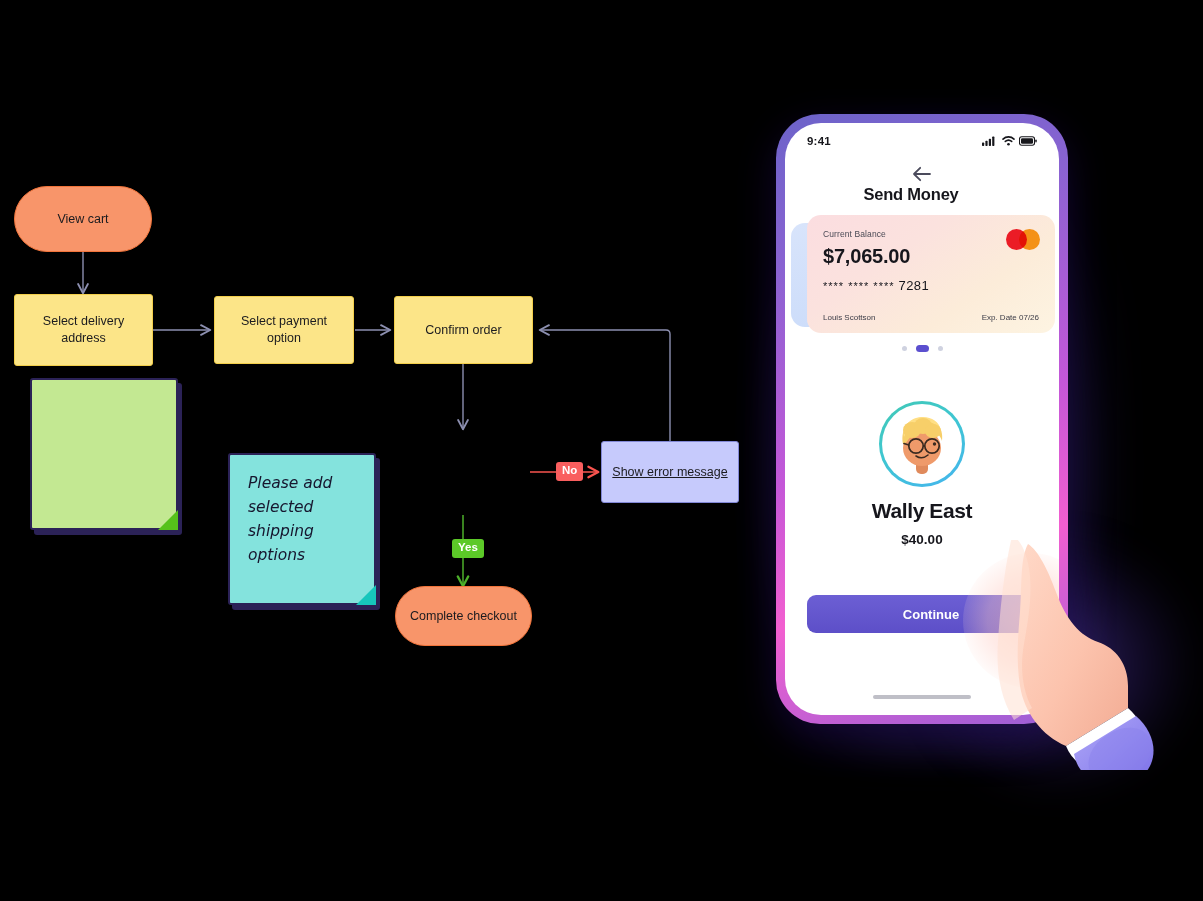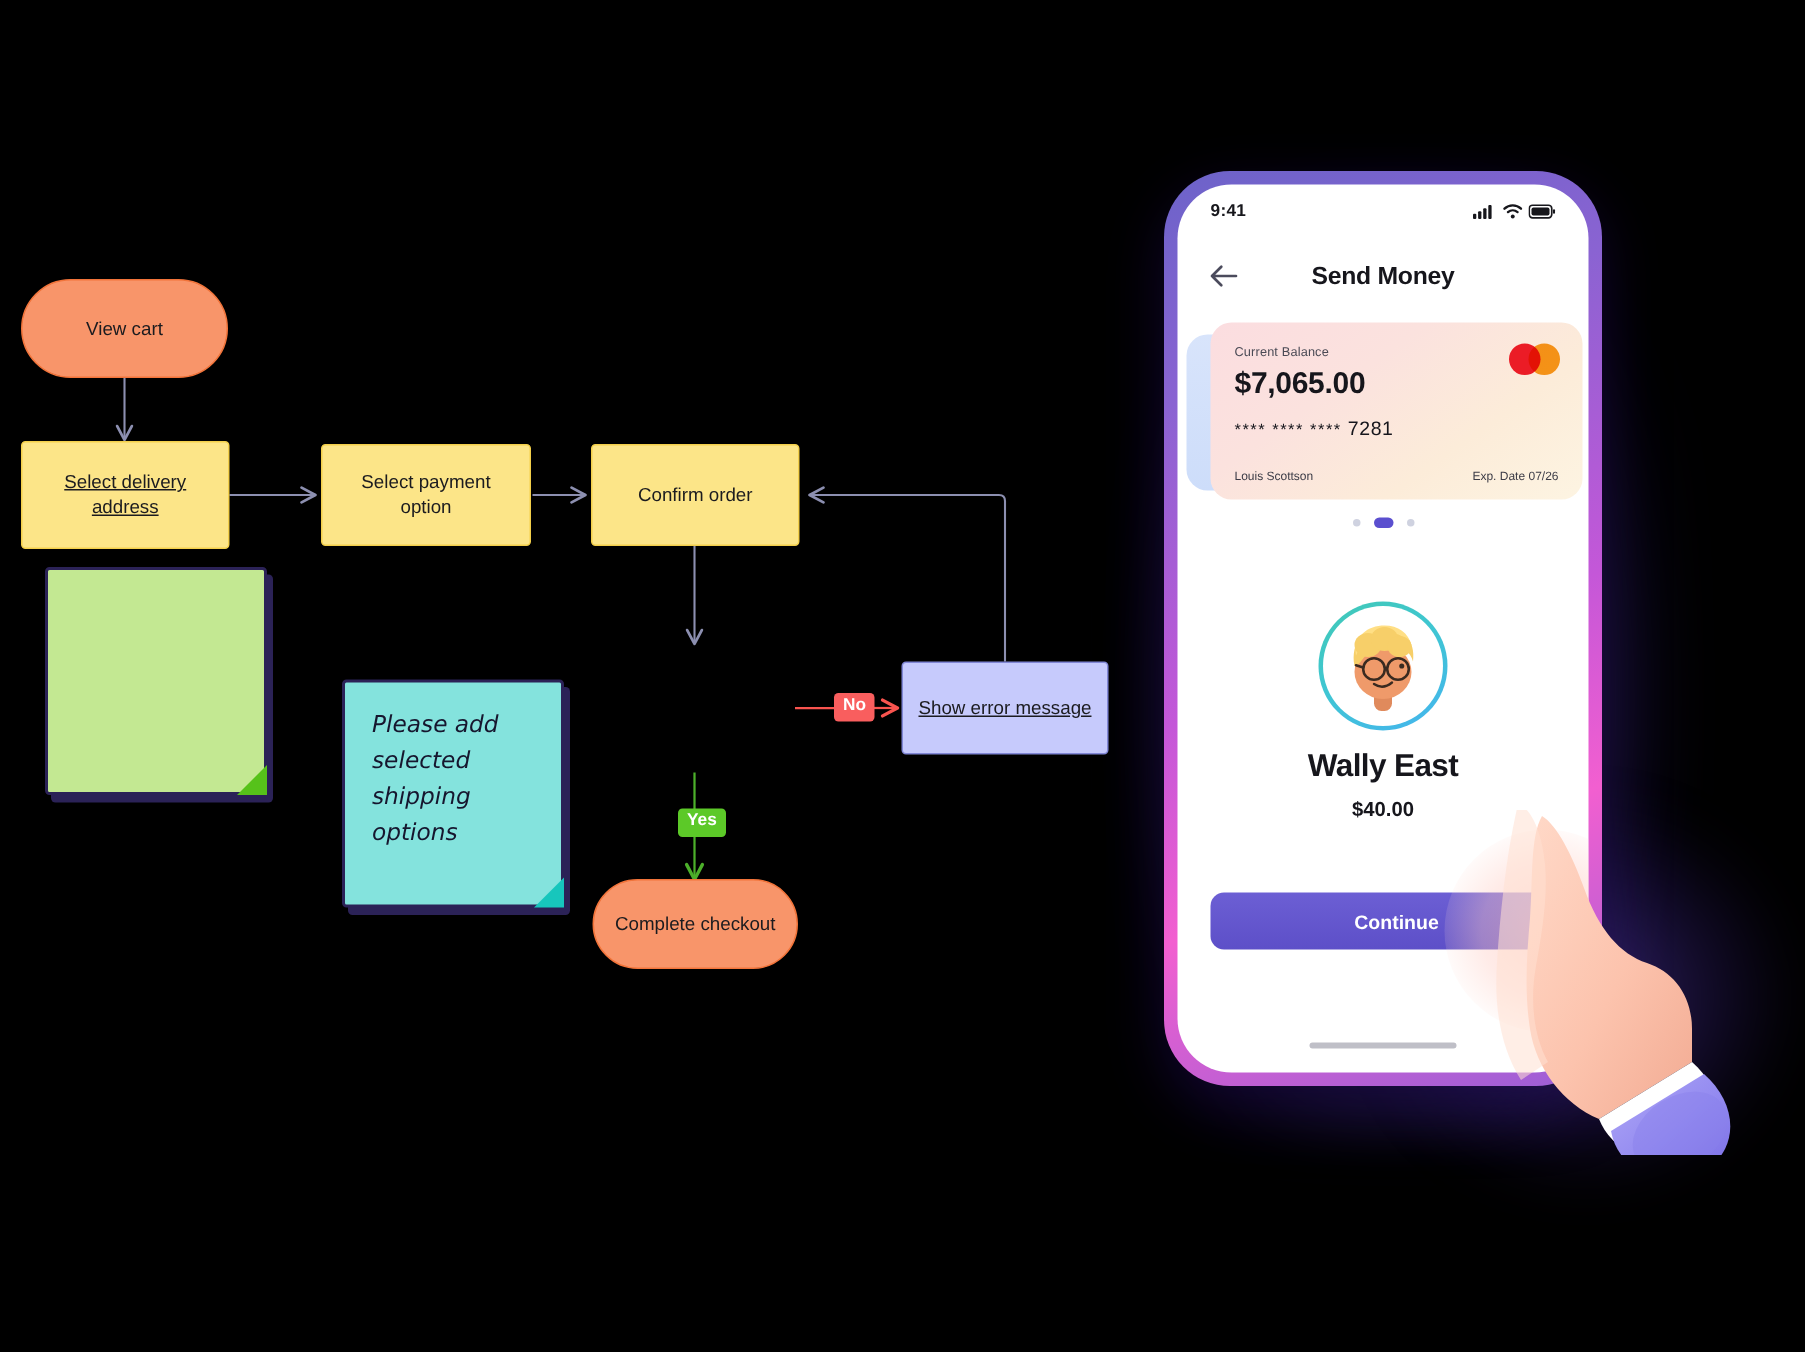--- a/index.html
+++ b/index.html
@@ -149,21 +149,21 @@
     width: 100%; height: 36px;
     display: flex; align-items: center; justify-content: space-between;
     padding: 0 22px;
   }
   .status-time { font-size: 11.5px; font-weight: 600; color: #17171c; letter-spacing: .2px; }
   .status-icons { display: flex; align-items: center; gap: 4.5px; }
 
   .app-header {
     position: absolute; left: 0; top: 40px;
     width: 100%; height: 42px;
-    display: flex; align-items: center; padding: 0 20px;
+    display: flex; align-items: center; padding: 0 20px; flex-direction: column;
   }
   .back-btn { width: 22px; height: 22px; display: flex; align-items: center; justify-content: center; }
   .app-title {
     flex: 1; text-align: center;
     font-size: 16.5px; font-weight: 700; color: #16161c;
     letter-spacing: -0.2px; margin-right: 22px;
   }
 
   .card-rail { position: absolute; left: 0; top: 92px; width: 100%; height: 120px; }
   .peek {
@@ -278,21 +278,21 @@
       <path d="M463,515 L463,540" fill="none" stroke="#4caf2a" stroke-width="1.5"></path>
       <path d="M463,558 L463,586" fill="none" stroke="#4caf2a" stroke-width="1.5" marker-end="url(#ahGreen)"></path>
 
       <path d="M670,441 L670,334 Q670,330 666,330 L540,330" fill="none" stroke="#8c8fb0" stroke-width="1.4" marker-end="url(#ahGray)"></path>
     </svg>
 
     <div class="node node-terminator" style="left:14px; top:186px; width:138px; height:66px;">
       <span>View cart</span>
     </div>
 
-    <div class="node node-process" style="left:14px; top:294px; width:139px; height:72px; padding:0 10px;text-decoration:underline;">
+    <div class="node node-process" style="left:14px; top:294px; width:139px; height:72px; padding:0 10px;">
       <span>Select delivery address</span>
     </div>
 
     <div class="node node-process" style="left:214px; top:296px; width:140px; height:68px; padding:0 8px;">
       <span>Select payment option</span>
     </div>
 
     <div class="node node-process" style="left:394px; top:296px; width:139px; height:68px; padding:0 8px;">
       <span>Confirm order</span>
     </div>

